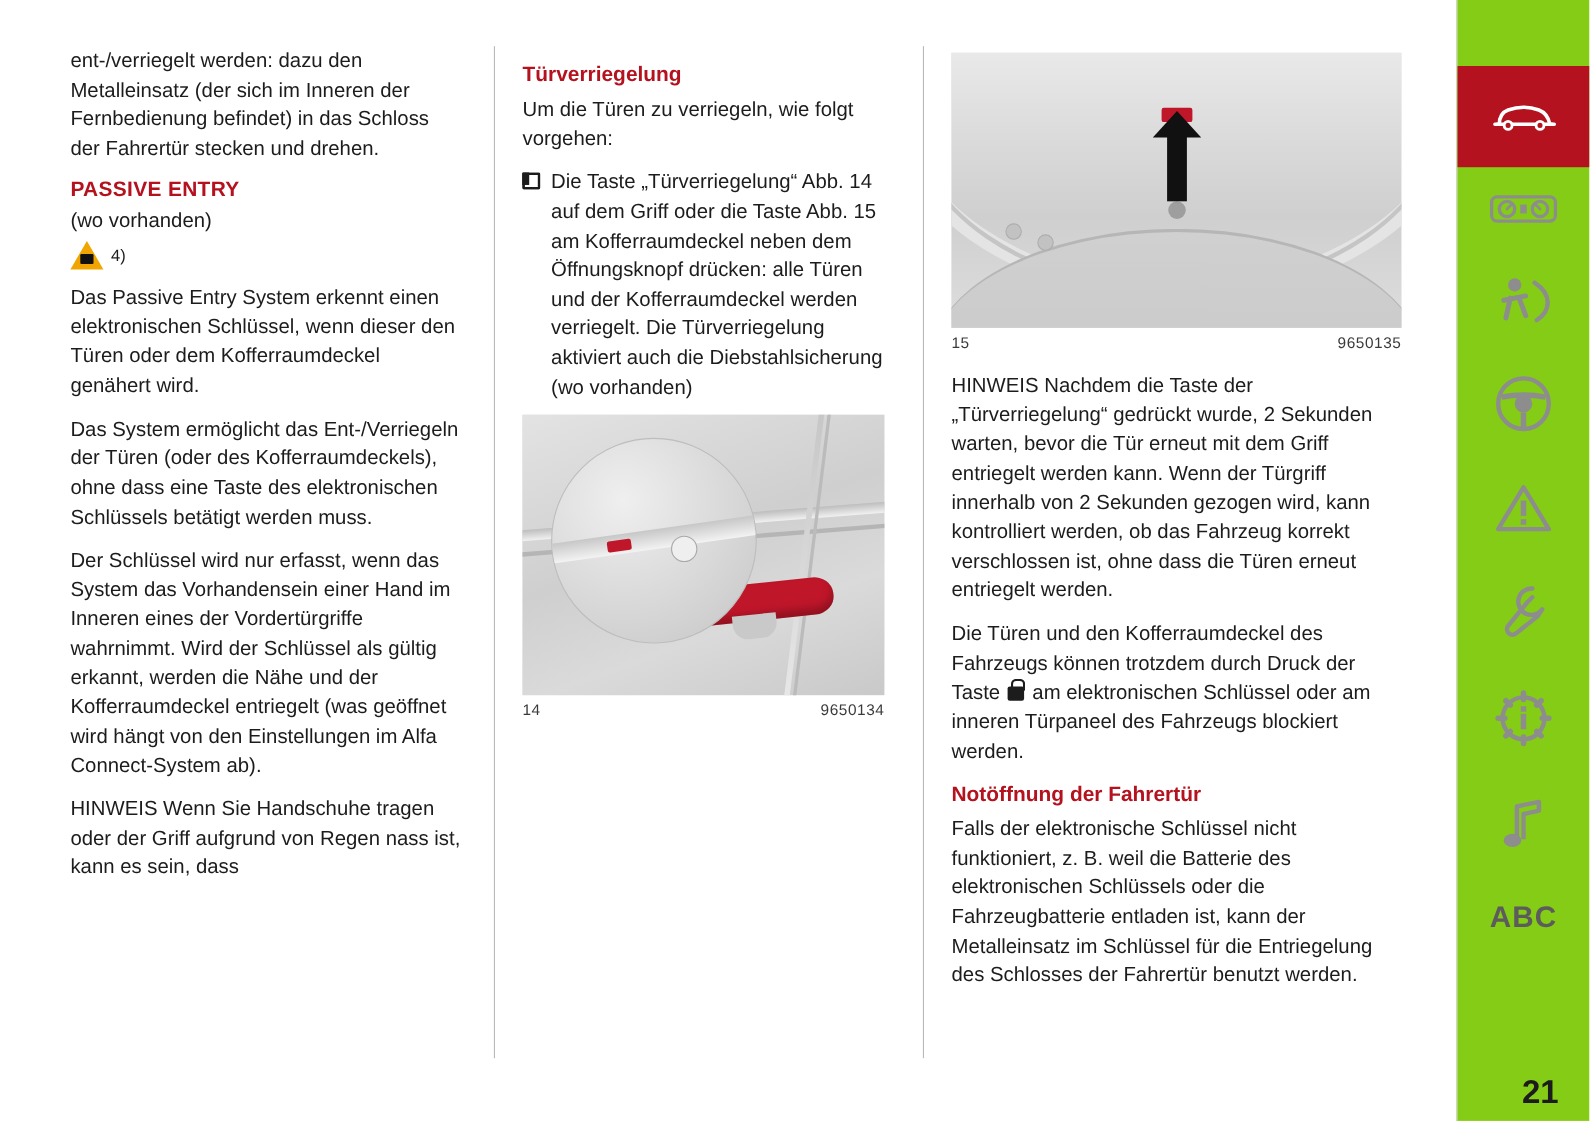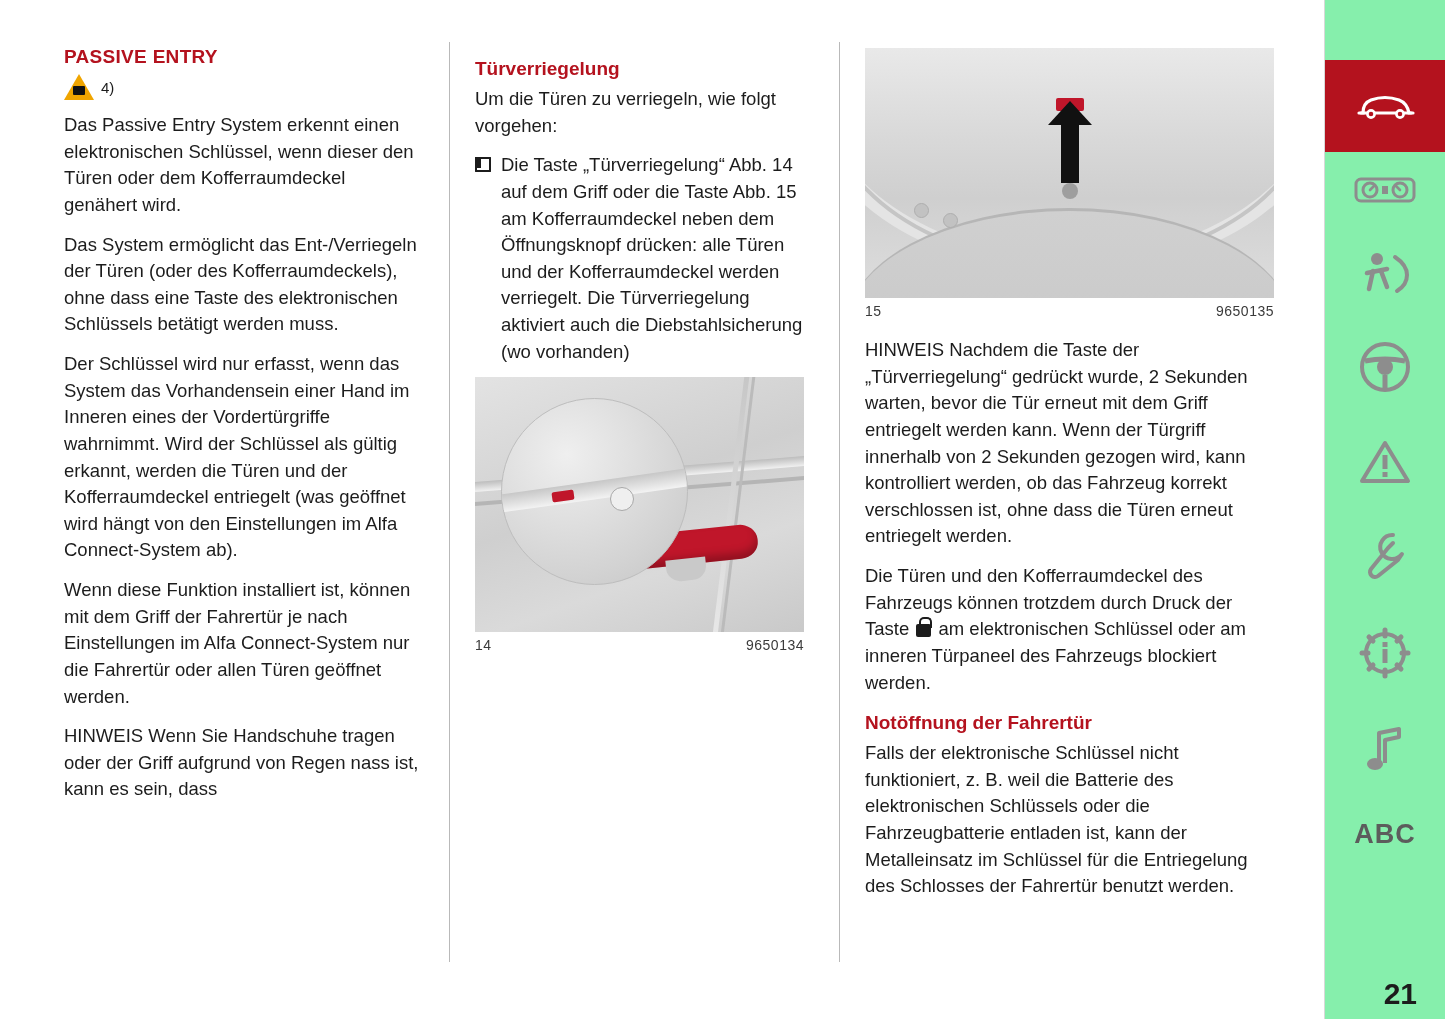--- a/index.html
+++ b/index.html
@@ -261,21 +261,21 @@
     border-radius: 5px 5px 0 0;
   }
 
   
   .sidebar {
     position: absolute;
     right: 0; top: 0;
     width: 120px;
     height: 1019px;
     border-left: 1px solid #d8d8d8;
-    background: #86efac;
+    background: #84cc16;
   }
   .sb-top {
     position: absolute;
     top: 60px; left: 0; right: 0;
     height: 92px;
     background: #b4121e;
     display: flex;
     align-items: center;
     justify-content: center;
   }
@@ -304,32 +304,33 @@
   }
 </style>
 </head>
 <body>
 
 <div class="page">
 
   <div class="columns">
 
     <div class="col col-1">
+      <p>ent-/verriegelt werden: dazu den Metalleinsatz (der sich im Inneren der Fernbedienung befindet) in das Schloss der Fahrertür stecken und drehen.</p>
 
       <div class="h-red">PASSIVE ENTRY</div>
+      <p class="sub-note">(wo vorhanden)</p>
 
       <div class="warn-line">
         <span class="warn-tri"></span>
         <span class="warn-fn">4)</span>
       </div>
 
       <p>Das Passive Entry System erkennt einen elektronischen Schlüssel, wenn dieser den Türen oder dem Kofferraumdeckel genähert wird.</p>
       <p>Das System ermöglicht das Ent-/Verriegeln der Türen (oder des Kofferraumdeckels), ohne dass eine Taste des elektronischen Schlüssels betätigt werden muss.</p>
-      <p>Der Schlüssel wird nur erfasst, wenn das System das Vorhandensein einer Hand im Inneren eines der Vordertürgriffe wahrnimmt. Wird der Schlüssel als gültig erkannt, werden die Türen und der Kofferraumdeckel entriegelt (was geöffnet wird hängt von den Einstellungen im Alfa Connect-System ab).</p>
-      <p>Wenn diese Funktion installiert ist, können mit dem Griff der Fahrertür je nach Einstellungen im Alfa Connect-System nur die Fahrertür oder allen Türen geöffnet werden.</p>
+      <p>Der Schlüssel wird nur erfasst, wenn das System das Vorhandensein einer Hand im Inneren eines der Vordertürgriffe wahrnimmt. Wird der Schlüssel als gültig erkannt, werden die Nähe und der Kofferraumdeckel entriegelt (was geöffnet wird hängt von den Einstellungen im Alfa Connect-System ab).</p>
       <p>HINWEIS Wenn Sie Handschuhe tragen oder der Griff aufgrund von Regen nass ist, kann es sein, dass</p>
     </div>
 
     <div class="col col-2">
 
       <div class="h-red-sub">Türverriegelung</div>
       <p>Um die Türen zu verriegeln, wie folgt vorgehen:</p>
 
       <div class="bullet">
         <span class="sq"></span>

